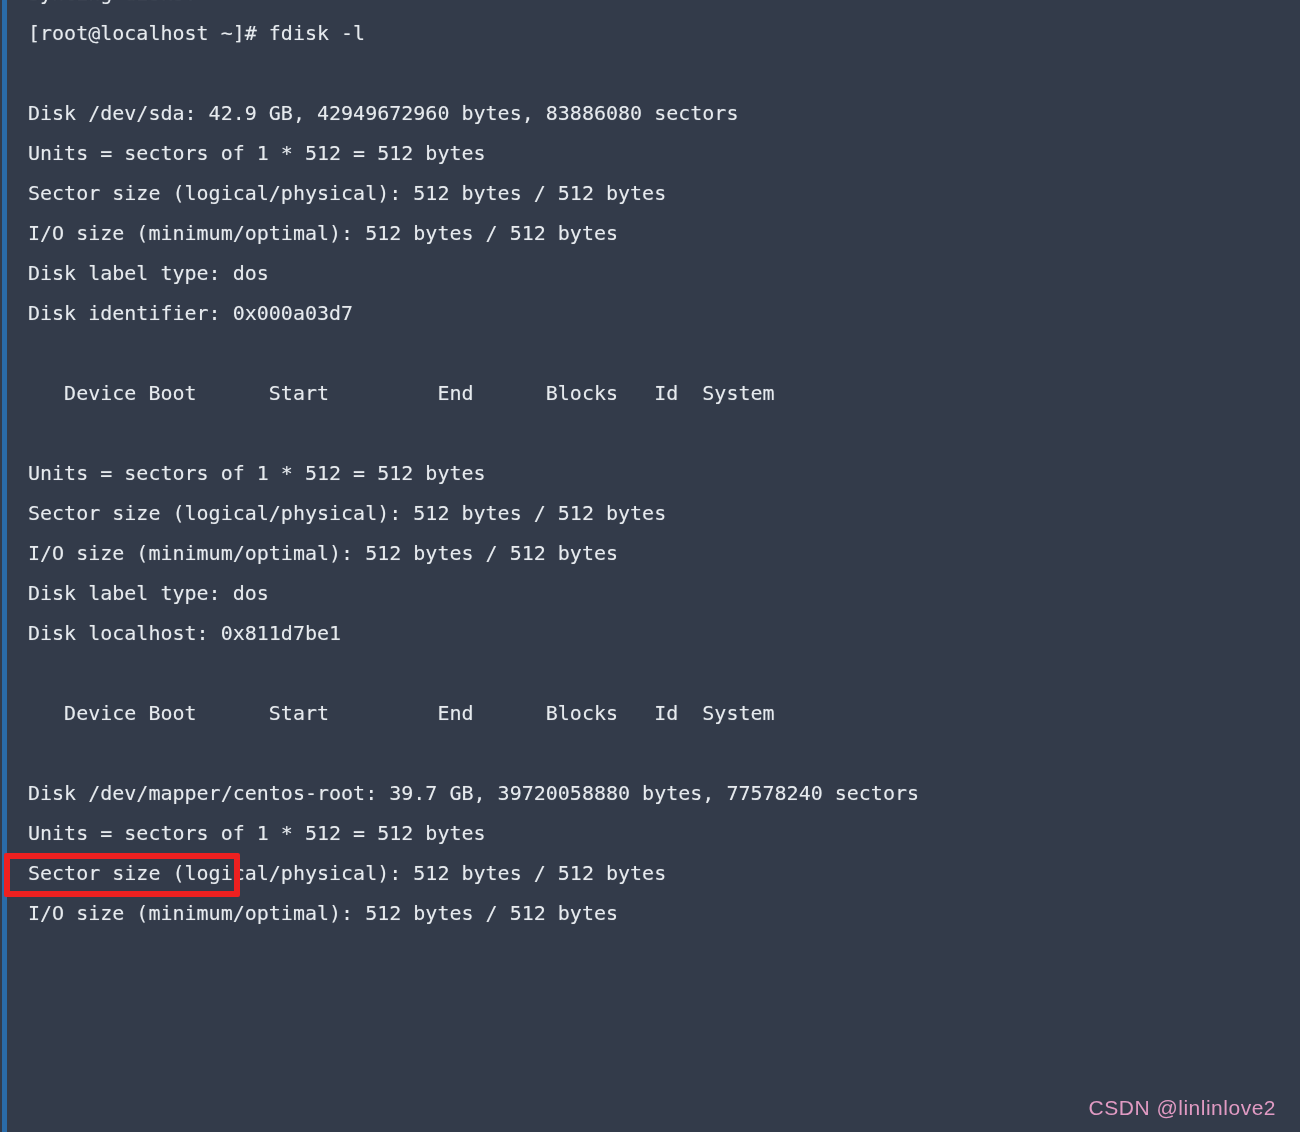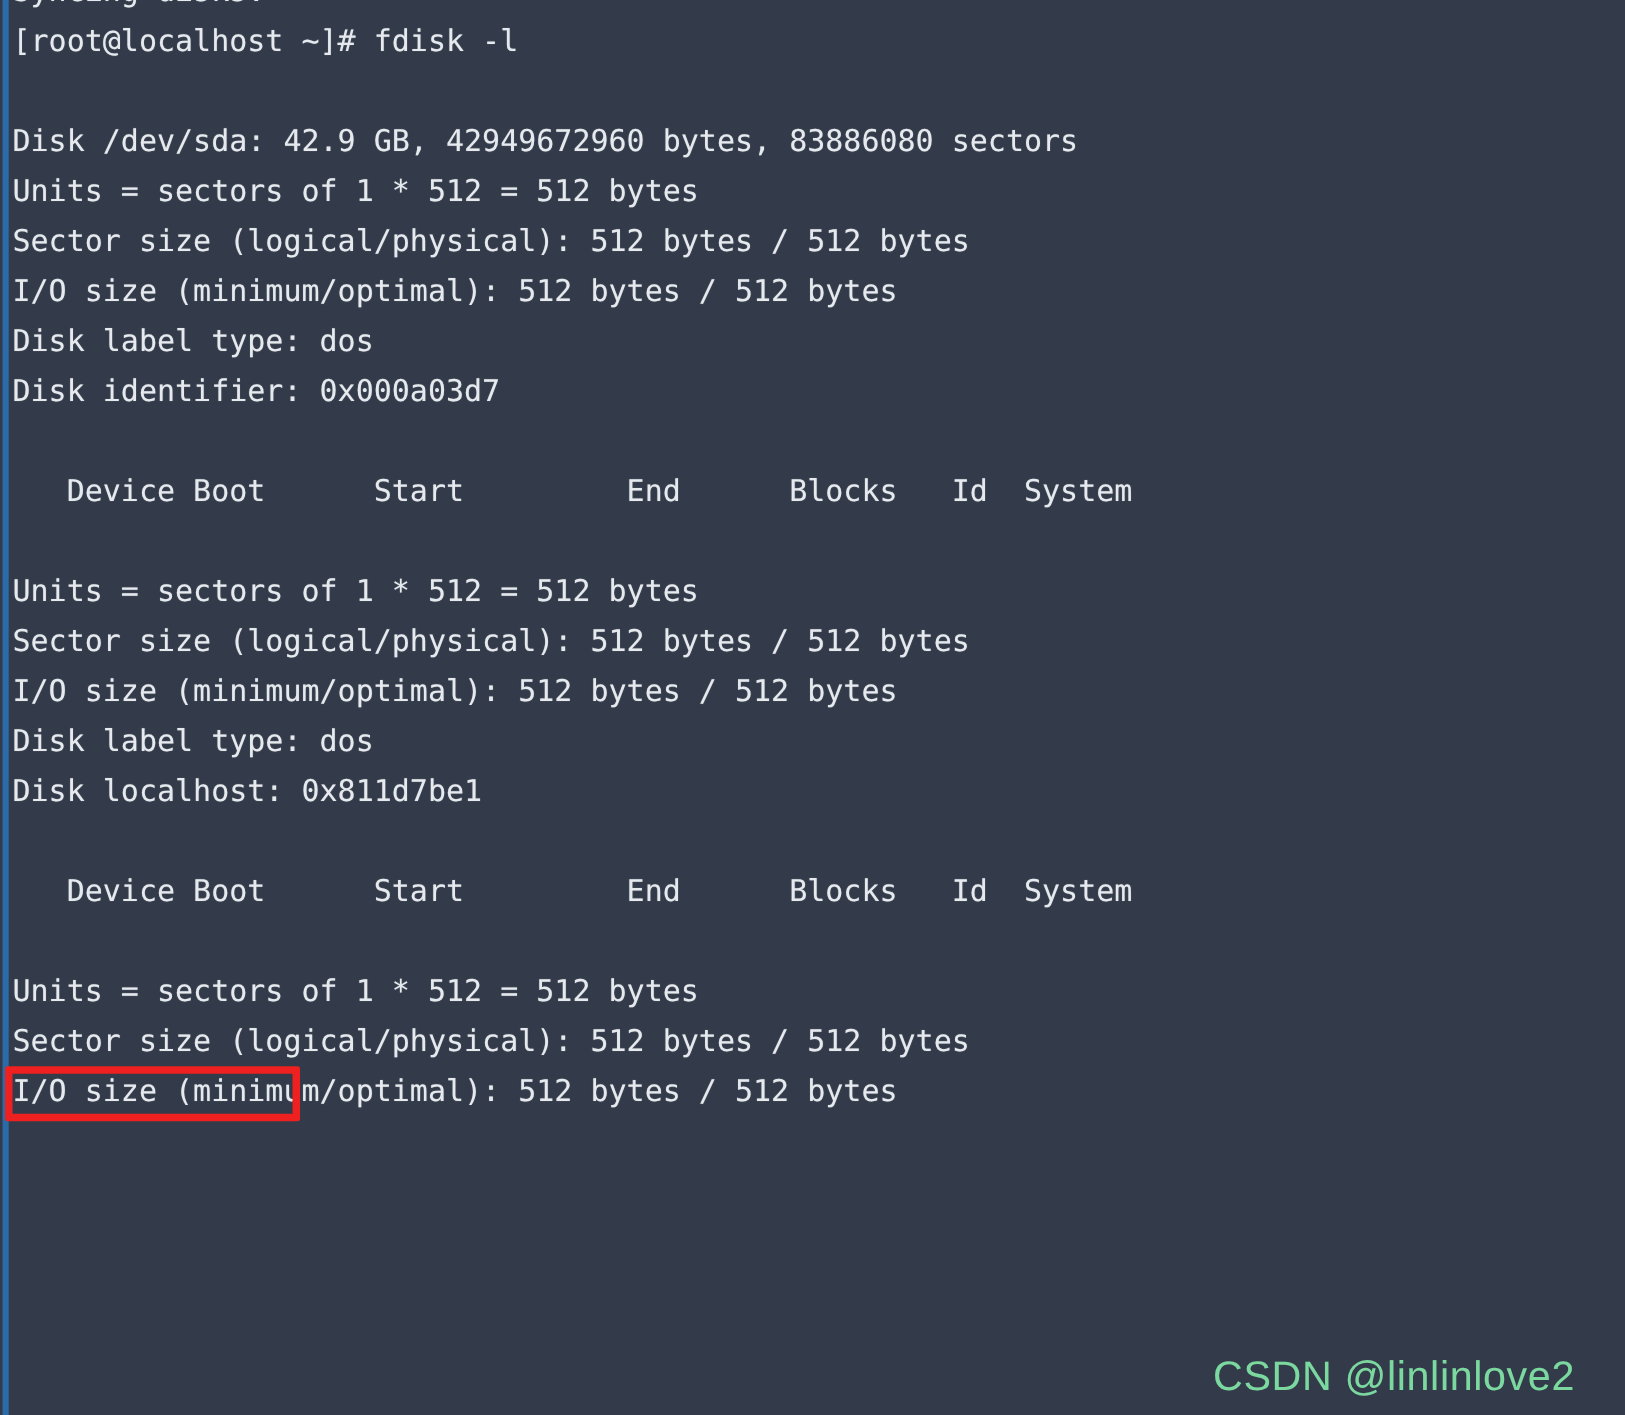--- a/index.html
+++ b/index.html
@@ -29,49 +29,49 @@
     position: absolute;
     left: 0;
     
     top: -27px;
     width: 1300px;
   }
   .line {
     height: 40px;
     line-height: 40px;
     white-space: pre;
-    font-size: 24px;
+    font-size: 20px;
     letter-spacing: 0px;
     color: #e6eaee;
-    padding-left: 10px;
+    padding-left: 28px;
     box-sizing: border-box;
     overflow: hidden;
     text-shadow: 0 0 1px rgba(230,235,240,0.35);
   }
   .line.blank { color: transparent; }
   
   #sdb1-highlight {
     position: absolute;
     left: 4px;
     top: 853px;
     width: 236px;
     height: 44px;
     border: 6px solid #ee2020;
     border-radius: 2px;
     box-sizing: border-box;
     z-index: 8;
     pointer-events: none;
   }
   #watermark {
     position: absolute;
-    right: 40px;
+    right: 24px;
     bottom: 12px;
     font-family: "Liberation Sans", sans-serif;
-    font-size: 33px;
-    color: #86efac;
+    font-size: 21px;
+    color: #f9a8d4;
     letter-spacing: 0.5px;
     opacity: 0.88;
     z-index: 9;
     white-space: pre;
   }
 </style>
 </head>
 <body>
 
 <div id="terminal">
@@ -92,20 +92,21 @@
     <div class="line">   Device Boot      Start         End      Blocks   Id  System</div>
     <div class="line blank"></div>
     <div class="line">Units = sectors of 1 * 512 = 512 bytes</div>
     <div class="line">Sector size (logical/physical): 512 bytes / 512 bytes</div>
     <div class="line">I/O size (minimum/optimal): 512 bytes / 512 bytes</div>
     <div class="line">Disk label type: dos</div>
     <div class="line">Disk localhost: 0x811d7be1</div>
     <div class="line blank"></div>
     <div class="line">   Device Boot      Start         End      Blocks   Id  System</div>
     <div class="line blank"></div>
+    <div class="line">Disk /dev/mapper/centos-root: 39.7 GB, 39720058880 bytes, 77578240 sectors</div>
     <div class="line">Units = sectors of 1 * 512 = 512 bytes</div>
     <div class="line">Sector size (logical/physical): 512 bytes / 512 bytes</div>
     <div class="line">I/O size (minimum/optimal): 512 bytes / 512 bytes</div>
   </div>
 
   <div id="sdb1-highlight"></div>
 
   <div id="watermark">CSDN @linlinlove2</div>
 
 </div>

